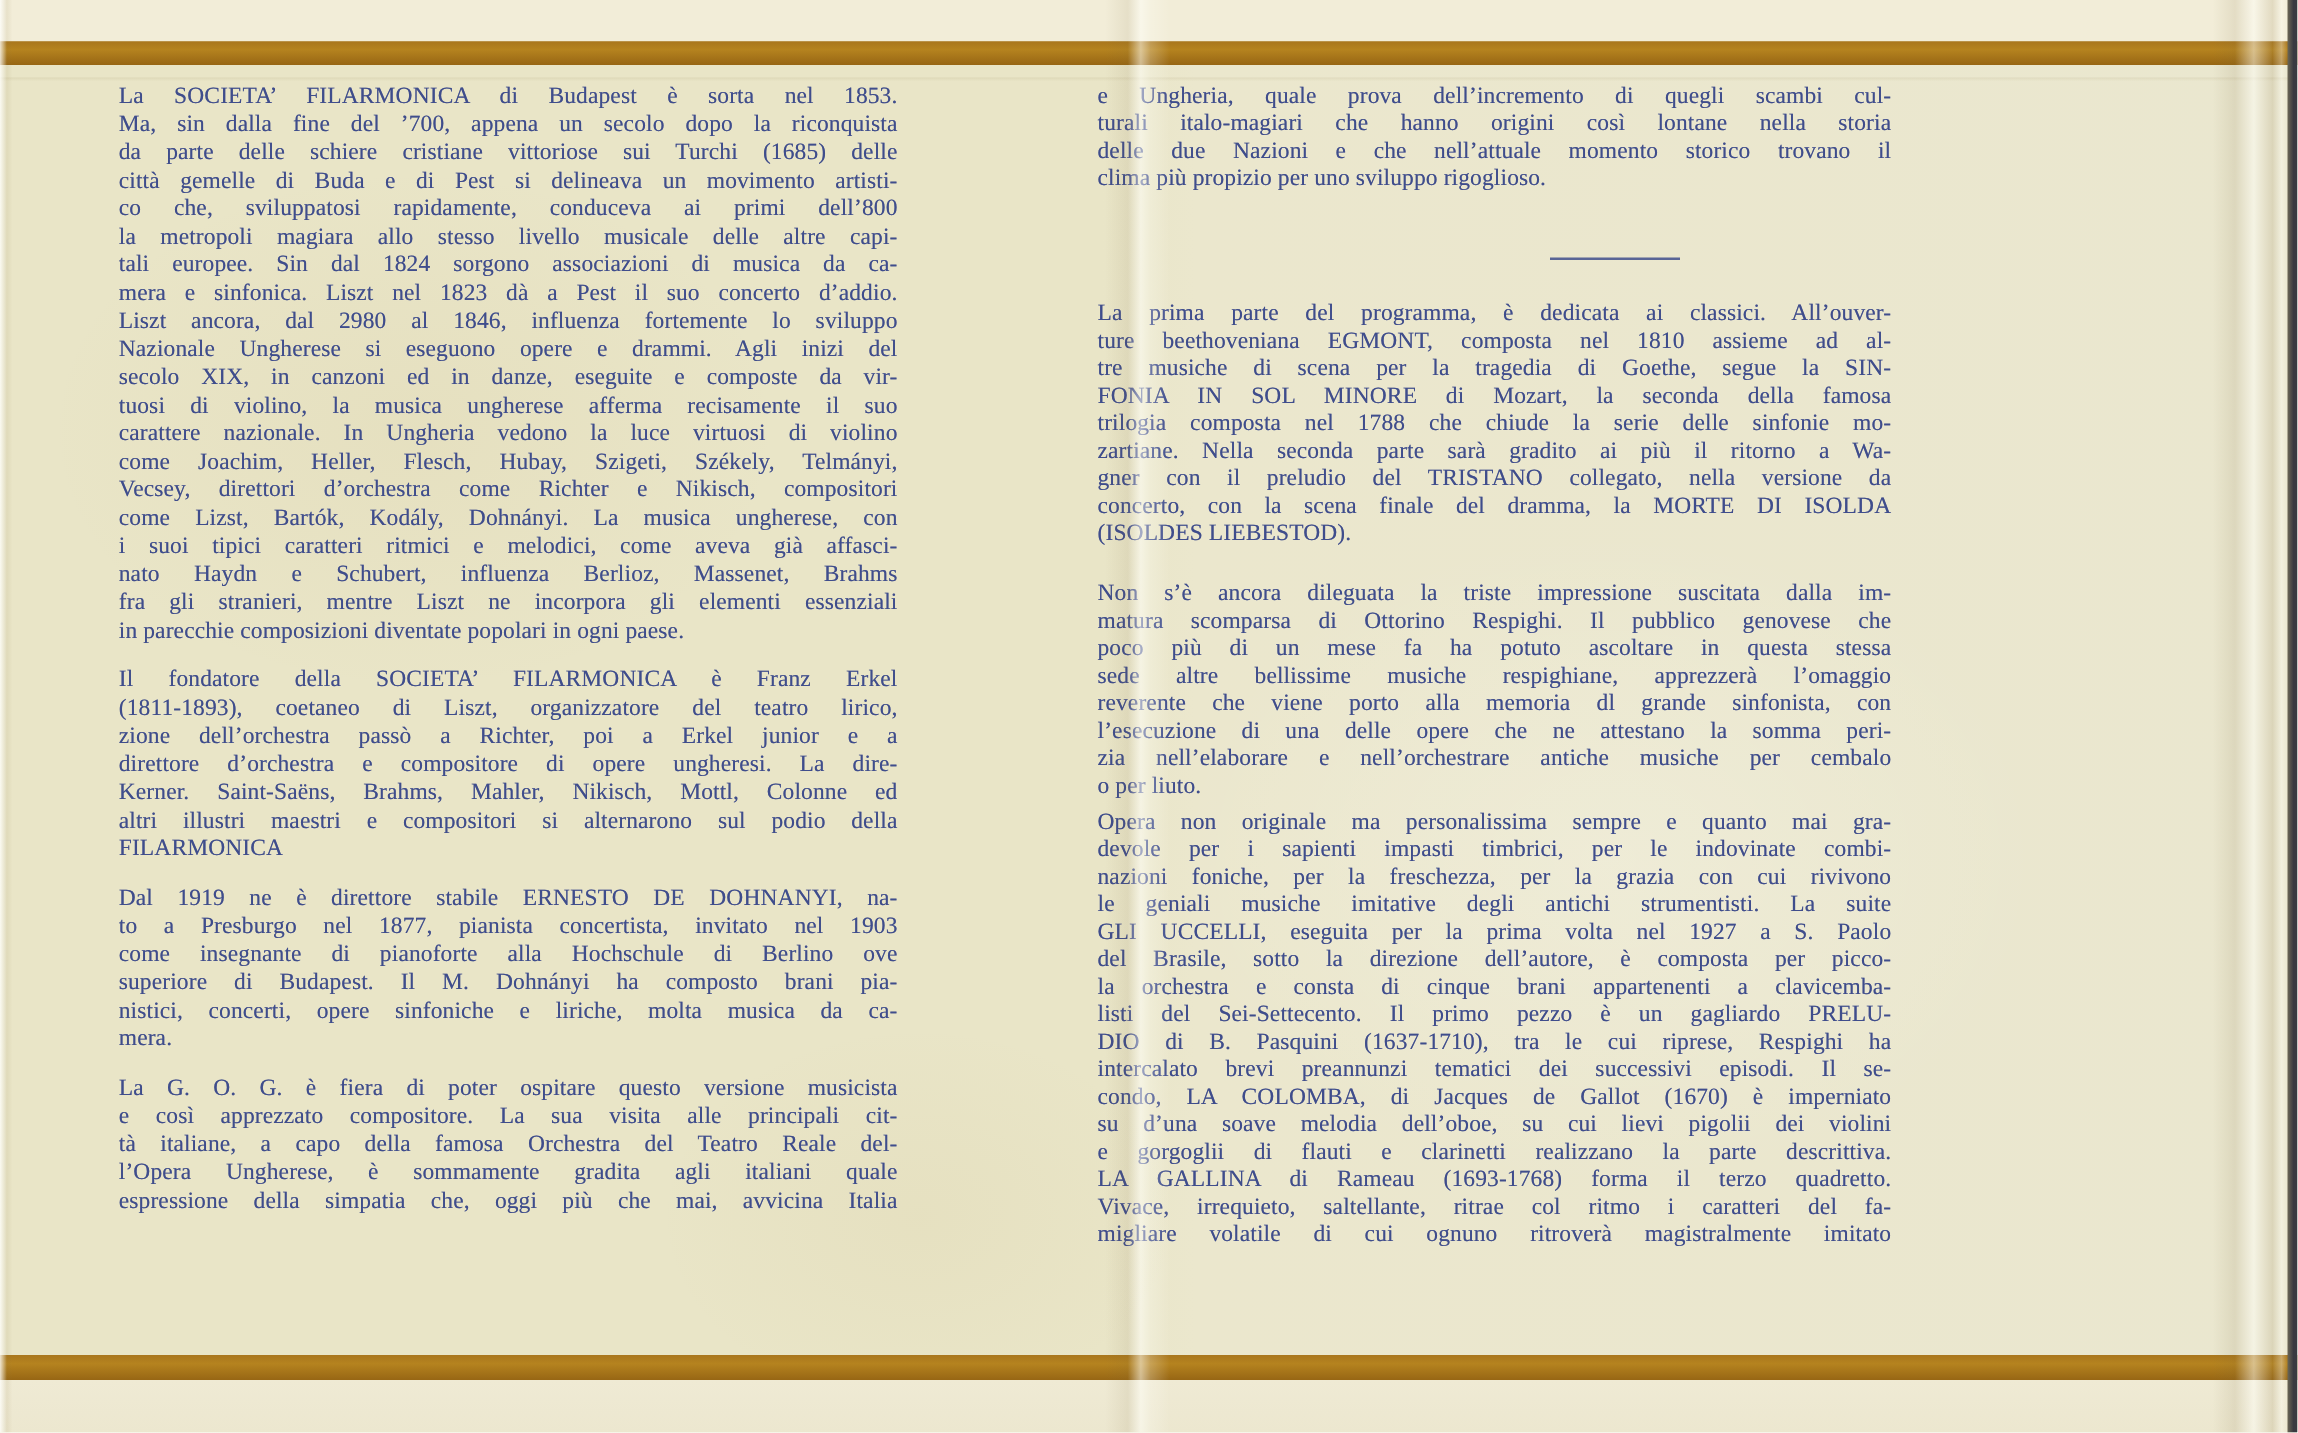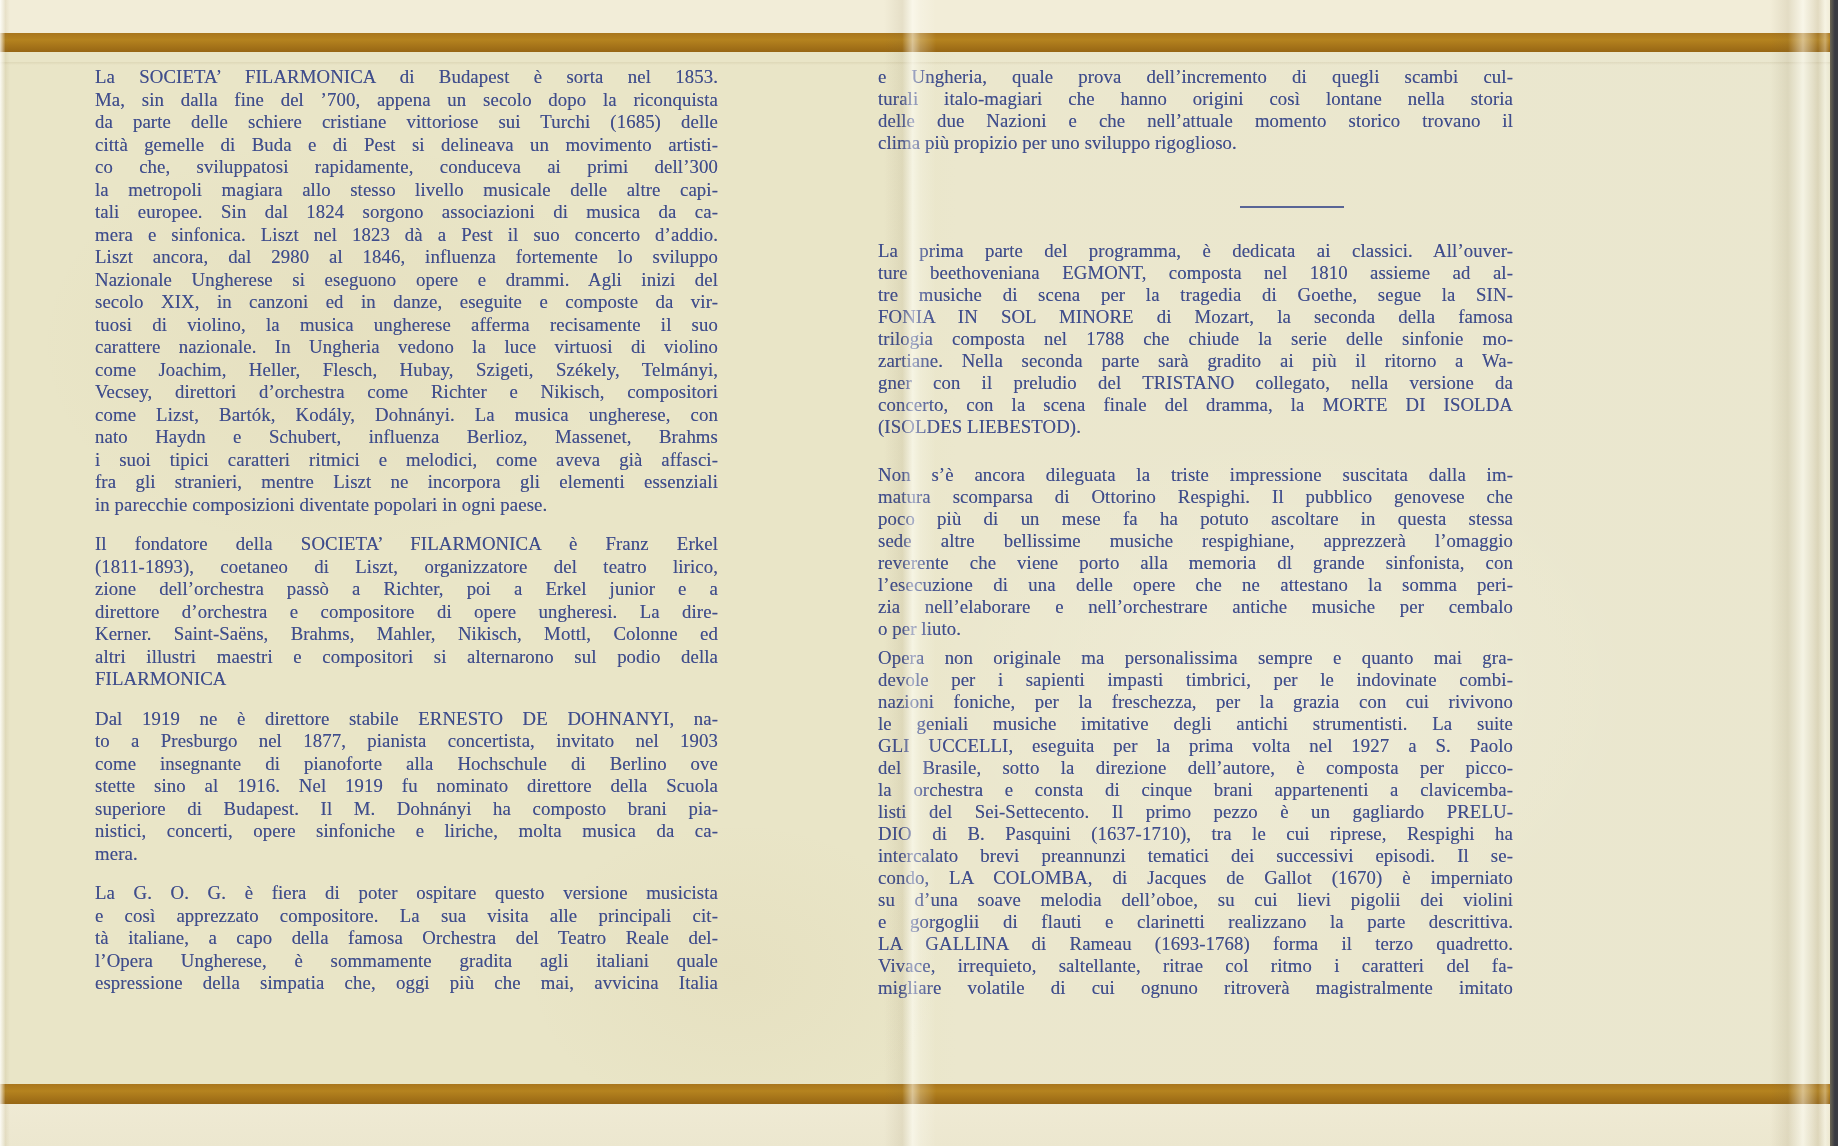--- a/index.html
+++ b/index.html
@@ -116,51 +116,50 @@
   <div class="strip-top"></div>
   <div class="band band-top"></div>
   <div class="crease-under-band"></div>
 
   <div class="column" id="left-column">
       <div class="para">
         <div class="line">La SOCIETA’ FILARMONICA di Budapest è sorta nel 1853.</div>
         <div class="line">Ma, sin dalla fine del ’700, appena un secolo dopo la riconquista</div>
         <div class="line">da parte delle schiere cristiane vittoriose sui Turchi (1685) delle</div>
         <div class="line">città gemelle di Buda e di Pest si delineava un movimento artisti-</div>
-        <div class="line">co che, sviluppatosi rapidamente, conduceva ai primi dell’300</div>
+        <div class="line">co che, sviluppatosi rapidamente, conduceva ai primi dell’800</div>
         <div class="line">la metropoli magiara allo stesso livello musicale delle altre capi-</div>
         <div class="line">tali europee. Sin dal 1824 sorgono associazioni di musica da ca-</div>
         <div class="line">mera e sinfonica. Liszt nel 1823 dà a Pest il suo concerto d’addio.</div>
         <div class="line">Liszt ancora, dal 2980 al 1846, influenza fortemente lo sviluppo</div>
         <div class="line">Nazionale Ungherese si eseguono opere e drammi. Agli inizi del</div>
         <div class="line">secolo XIX, in canzoni ed in danze, eseguite e composte da vir-</div>
         <div class="line">tuosi di violino, la musica ungherese afferma recisamente il suo</div>
         <div class="line">carattere nazionale. In Ungheria vedono la luce virtuosi di violino</div>
         <div class="line">come Joachim, Heller, Flesch, Hubay, Szigeti, Székely, Telmányi,</div>
         <div class="line">Vecsey, direttori d’orchestra come Richter e Nikisch, compositori</div>
         <div class="line">come Lizst, Bartók, Kodály, Dohnányi. La musica ungherese, con</div>
+        <div class="line">i suoi tipici caratteri ritmici e melodici, come aveva già affasci-</div>
         <div class="line">nato Haydn e Schubert, influenza Berlioz, Massenet, Brahms</div>
-        <div class="line">i suoi tipici caratteri ritmici e melodici, come aveva già affasci-</div>
         <div class="line">fra gli stranieri, mentre Liszt ne incorpora gli elementi essenziali</div>
         <div class="line last">in parecchie composizioni diventate popolari in ogni paese.</div>
       </div>
       <div class="para">
         <div class="line">Il fondatore della SOCIETA’ FILARMONICA è Franz Erkel</div>
         <div class="line">(1811-1893), coetaneo di Liszt, organizzatore del teatro lirico,</div>
         <div class="line">zione dell’orchestra passò a Richter, poi a Erkel junior e a</div>
         <div class="line">direttore d’orchestra e compositore di opere ungheresi. La dire-</div>
         <div class="line">Kerner. Saint-Saëns, Brahms, Mahler, Nikisch, Mottl, Colonne ed</div>
         <div class="line">altri illustri maestri e compositori si alternarono sul podio della</div>
         <div class="line last">FILARMONICA</div>
       </div>
       <div class="para">
         <div class="line">Dal 1919 ne è direttore stabile ERNESTO DE DOHNANYI, na-</div>
         <div class="line">to a Presburgo nel 1877, pianista concertista, invitato nel 1903</div>
         <div class="line">come insegnante di pianoforte alla Hochschule di Berlino ove</div>
-        <div class="line">stette sino al 1916. Nel 1919 fu nominato direttore della Scuola</div>
         <div class="line">superiore di Budapest. Il M. Dohnányi ha composto brani pia-</div>
         <div class="line">nistici, concerti, opere sinfoniche e liriche, molta musica da ca-</div>
         <div class="line last">mera.</div>
       </div>
       <div class="para">
         <div class="line">La G. O. G. è fiera di poter ospitare questo versione musicista</div>
         <div class="line">e così apprezzato compositore. La sua visita alle principali cit-</div>
         <div class="line">tà italiane, a capo della famosa Orchestra del Teatro Reale del-</div>
         <div class="line">l’Opera Ungherese, è sommamente gradita agli italiani quale</div>
         <div class="line">espressione della simpatia che, oggi più che mai, avvicina Italia</div>

